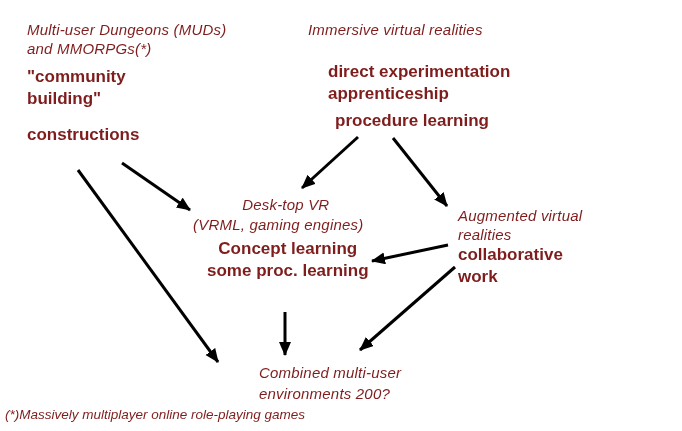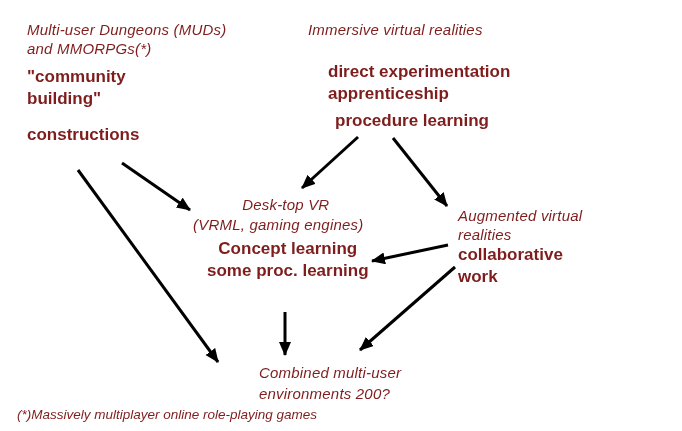--- a/index.html
+++ b/index.html
@@ -41,21 +41,21 @@
   .desktop-sub { line-height: 20px; }
   .desktop-bold { margin-top: 3px; padding-left: 19px; font-size: 15.5px; line-height: 20px; }
   
   .augmented-block { left: 458px; top: 206px; }
   .augmented-bold { font-size: 16.5px; line-height: 21px; }
   
   .combined-block { left: 238px; top: 362px; }
   .combined-block .it { line-height: 21px; margin-left: 21px; }
   
   .footnote {
-    left: 17px; top: 406px;
+    left: 5px; top: 406px;
     font-style: italic;
     font-size: 13.5px;
     line-height: 17px;
   }
   .arrow-layer {
     position: absolute;
     left: 0; top: 0;
     width: 682px; height: 431px;
   }
 </style>

